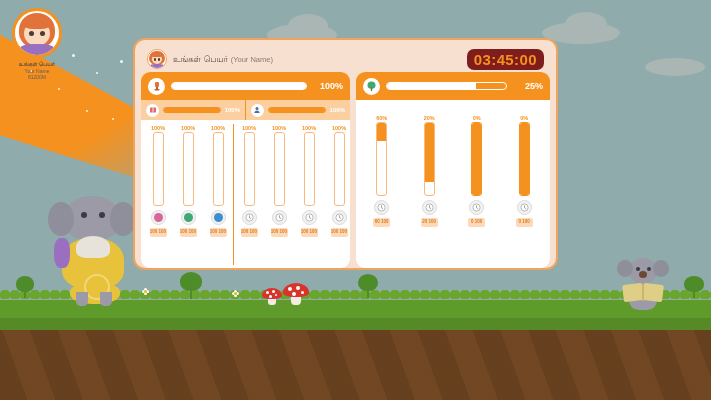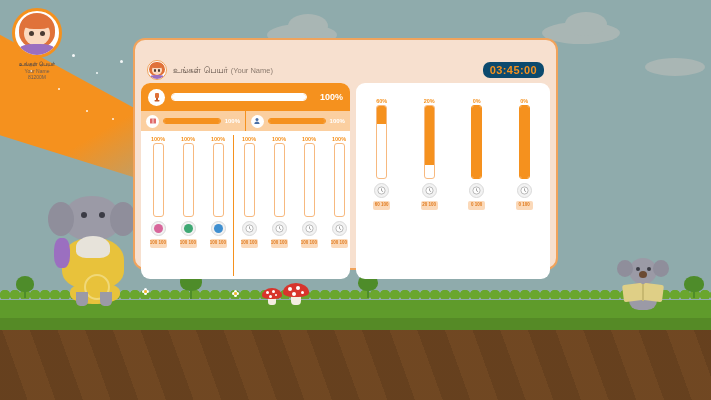--- a/index.html
+++ b/index.html
@@ -43,27 +43,27 @@
   .face .skin { position:absolute; left:20%; top:22%; width:60%; height:58%; background:#fbd9bf; border-radius:50%; }
   .face .fringe { position:absolute; left:16%; top:10%; width:68%; height:30%; background:#e0723a; border-radius:50% 50% 40% 40%; }
   .face .eye { position:absolute; width:5px; height:5px; background:#4a3b33; border-radius:50%; top:45%; }
   .face .eye.l { left:32%; } .face .eye.r { right:32%; }
   .face .body { position:absolute; left:12%; bottom:0; width:76%; height:24%; background:#9b6fc0; border-radius:40% 40% 0 0; }
 
   
   .panel { position:absolute; left:133px; top:38px; width:425px; height:232px;
      background:#f7e0cf; border:2px solid #f0a35c; border-radius:12px; padding:6px; }
 
-  .panel-head { display:flex; align-items:center; justify-content:space-between; height:26px; padding:0 6px;margin-top:11px; }
+  .panel-head { display:flex; align-items:center; justify-content:space-between; height:26px; padding:0 6px; }
   .user-chip { display:flex; align-items:center; gap:6px; }
   .user-chip .ava { width:20px; height:20px; border-radius:50%; background:#fff; border:1.5px solid #f0a35c;
       overflow:hidden; position:relative; flex:none; }
   .user-chip .uname { font-size:8.5px; color:#5c4d44; }
   .user-chip .uname .en { color:#8b7a6e; font-size:7.5px; }
-  .timer { background:#0c4a6e; border-radius:7px; padding:2px 7px; font-size:11px; font-weight:bold;
+  .timer { background:#7f1d1d; border-radius:7px; padding:2px 7px; font-size:15px; font-weight:bold;
       color:#f5911e; letter-spacing:.4px; }
 
   
   .cols { display:flex; gap:6px; height:196px; }
   .card { background:#fff; border-radius:9px; overflow:hidden; display:flex; flex-direction:column; }
   .card.left { width:210px; }
   .card.right { width:195px; }
 
   .card-top { background:#f5911e; height:28px; display:flex; align-items:center; padding:0 7px; gap:6px; }
   .card-top .cicon { width:17px; height:17px; border-radius:50%; background:#fff; flex:none;
@@ -408,20 +408,32 @@
                   </svg>
               </div>
               <div class="vlabel">100
 100</div>
             </div>
           </div>
         </div>
       </div>
 
       <div class="card right">
+        <div class="card-top">
+          <div class="cicon">
+            <svg width="11" height="11" viewBox="0 0 11 11">
+                <ellipse cx="5.5" cy="4.2" rx="4" ry="3.6" fill="#3fa873"></ellipse>
+                <rect x="4.8" y="6.5" width="1.4" height="3.4" fill="#8a6239"></rect>
+              </svg>
+          </div>
+          <div class="bar-track">
+            <div class="bar-fill" style="width:75%"></div>
+          </div>
+          <div class="pct">25%</div>
+        </div>
 
         <div class="vbody single" style="padding-top:14px;">
           <div class="vgroup" style="border:none;">
             <div class="vitem">
               <div class="vpct">60%</div>
               <div class="vtrack">
                   <div class="vfill" style="height:25%"></div>
                 </div>
               <div class="vicon">
                 <svg width="9" height="9" viewBox="0 0 9 9">

